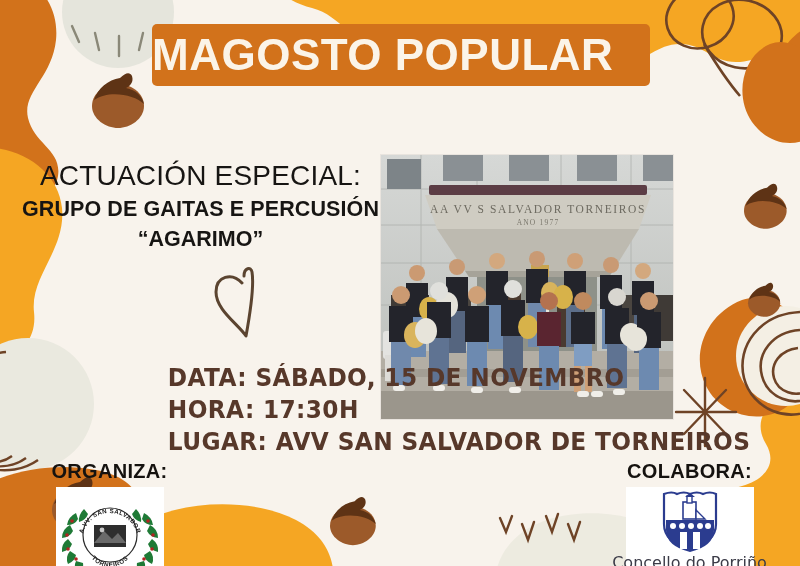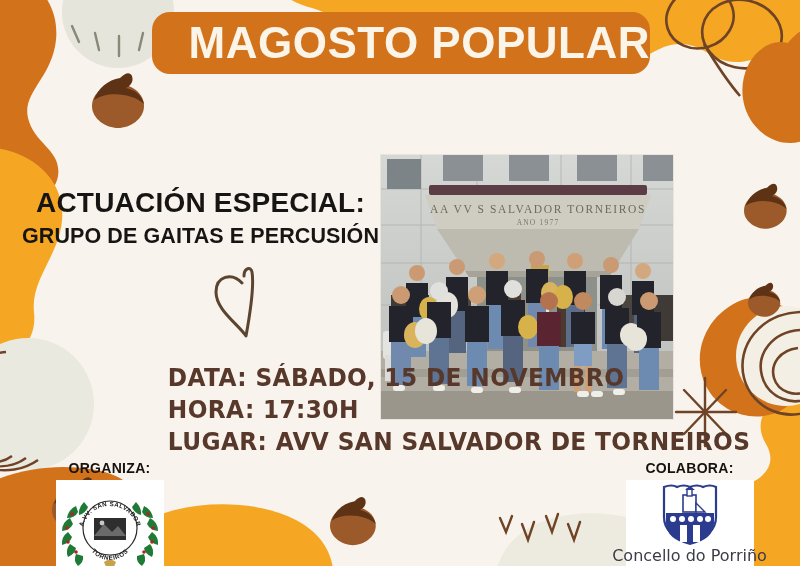--- a/index.html
+++ b/index.html
@@ -11,40 +11,39 @@
   }
   #poster{
     position:relative;width:800px;height:566px;overflow:hidden;
     background:#F8F3EC;
   }
   .layer{position:absolute;top:0;left:0;width:800px;height:566px;pointer-events:none;}
   .content{position:absolute;top:0;left:0;width:800px;height:566px;}
 
   
   .title-banner{
-    position:absolute;left:152px;top:12px;width:498px;height:62px;
-    background:#D2721B;border-radius:18px;
-    display:flex;align-items:center;justify-content:flex-end;
+    position:absolute;left:152px;top:24px;width:498px;height:62px;
+    background:#D2721B;border-radius:5px;
+    display:flex;align-items:center;justify-content:flex-start;
   }
   .title-banner .title-text{
     color:#FBF4E8;
     font-family:"Liberation Sans", sans-serif;
     font-size:44px;font-weight:700;letter-spacing:0.5px;
     line-height:1;white-space:nowrap;
   }
 
   
   .headline{
     position:absolute;left:8px;top:160px;width:385px;text-align:center;
     color:#171513;
   }
   .headline .l1{
-    font-size:28px;font-weight:700;letter-spacing:0.2px;line-height:1.12;
+    font-size:28px;font-weight:400;letter-spacing:0.2px;line-height:1.12;
     white-space:nowrap;
-    margin-top:27px;
   }
   .headline .l2{
     font-size:21.5px;font-weight:700;letter-spacing:0.1px;line-height:1.25;
     margin-top:5px;white-space:nowrap;
   }
   .headline .l3{
     font-size:21.5px;font-weight:700;line-height:1.25;margin-top:3px;
   }
 
   
@@ -65,21 +64,21 @@
     position:absolute;left:381px;top:111px;width:292px;height:264px;
     background:#9aa2a6;overflow:hidden;
     box-shadow:0 0 0 1px rgba(0,0,0,0.06);
     margin-top:44px;
   }
   .photo svg{display:block;width:292px;height:264px;}
 
   
   .credit{position:absolute;text-align:center;}
   .credit .c-label{
-    font-size:14px;font-weight:700;color:#15120F;letter-spacing:0.3px;
+    font-size:20px;font-weight:700;color:#15120F;letter-spacing:0.3px;
     white-space:nowrap;
   }
   .credit-organiza{left:37px;top:460px;width:145px;}
   .credit-colabora{left:602px;top:460px;width:175px;}
   .logo-box{
     background:#FFFFFF;margin:4px auto 0;display:flex;flex-direction:column;
     align-items:center;justify-content:center;
   }
   .logo-organiza{width:108px;height:90px;}
   .logo-colabora{width:128px;height:88px;padding-bottom:2px;}
@@ -206,20 +205,21 @@
 
   <div class="content">
 
     <div class="title-banner">
       <span class="title-text">MAGOSTO POPULAR</span>
     </div>
 
     <div class="headline">
       <div class="l1">ACTUACIÓN ESPECIAL:</div>
       <div class="l2">GRUPO DE GAITAS E PERCUSIÓN</div>
+      <div class="l3">“AGARIMO”</div>
     </div>
 
     <div class="photo">
       <svg viewBox="0 0 292 264" xmlns="http://www.w3.org/2000/svg">
         <defs>
           <linearGradient id="skyG" x1="0" y1="0" x2="0" y2="1">
             <stop offset="0" stop-color="#cfd4d6"></stop>
               <stop offset="1" stop-color="#bfc5c7"></stop>
           </linearGradient>
           <linearGradient id="wallG" x1="0" y1="0" x2="0" y2="1">

